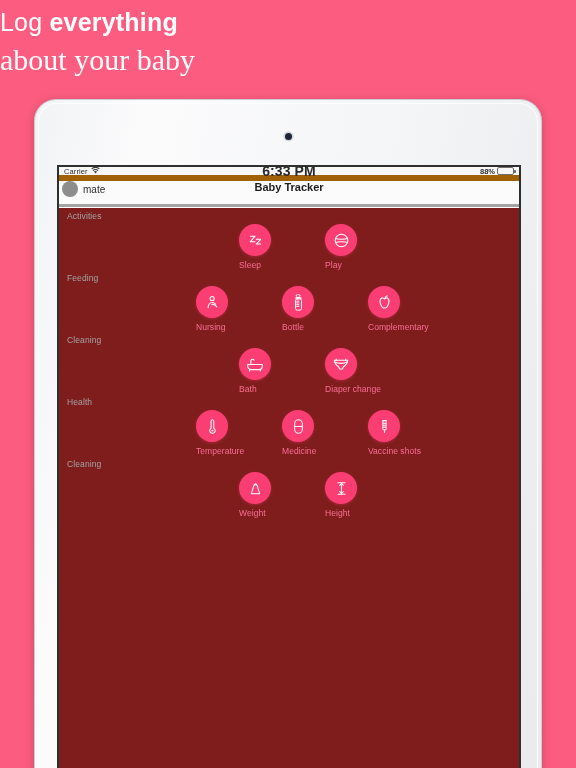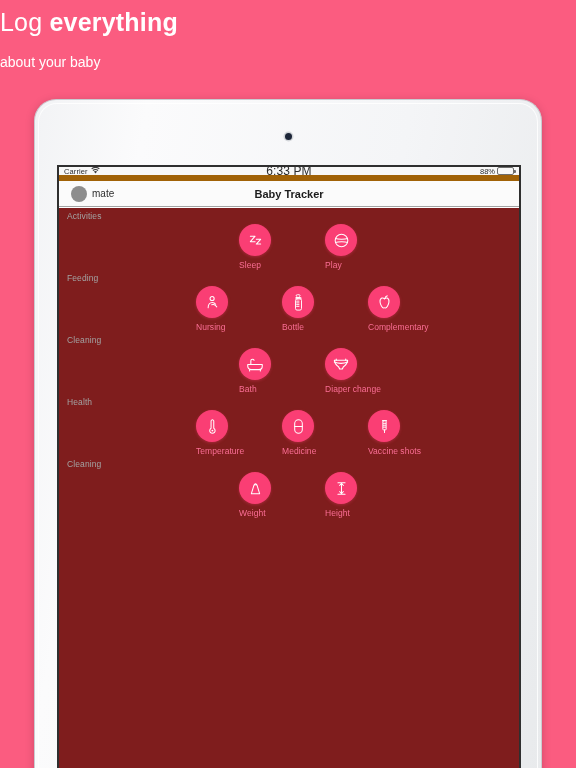--- a/index.html
+++ b/index.html
@@ -11,21 +11,21 @@
   body { background: #fb5c80; position: relative; }
 
   
   .headline {
     position: absolute; left: 0; top: 8px; width: 528px;
     text-align: left; color: #ffffff;
     line-height: 1.18;
   }
   .headline .l1 { font-size: 25px; font-weight: 300; letter-spacing: .2px; }
   .headline .l1 b { font-weight: 700; }
-  .headline .l2 { font-size: 14px; font-weight: 300; margin-top: 16px; }
+  .headline .l2 { font-size: 30px; font-weight: 300; margin-top: 4px; font-family: Liberation Serif, serif; }
 
   
   .device {
     position: absolute; left: 34px; top: 99px;
     width: 508px; height: 700px;
     background: linear-gradient(100deg,#f2f3f5 0%, #fbfbfc 18%, #f4f5f7 60%, #e8eaec 100%);
     border-radius: 22px 22px 0 0;
     border: 1px solid #c9ccd1;
     border-bottom: none;
     box-shadow: 0 2px 10px rgba(0,0,0,.18);
@@ -61,42 +61,42 @@
     padding: 0 5px;
     font-size: 8px; color: #2b2b2b;
     border-bottom: 6px solid #a16207;
     position: relative;
   }
   .sb-left { display: flex; align-items: center; gap: 3px; }
   .sb-carrier { font-size: 7.5px; letter-spacing: .1px; }
   .wifi-icon { display: inline-block; }
   .sb-center {
     position: absolute; left: 0; right: 0; text-align: center;
-    font-size: 12px; font-weight: 400; letter-spacing: .1px;
+    font-size: 14px; font-weight: 700; letter-spacing: .1px;
   }
   .sb-right {
     margin-left: auto; display: flex; align-items: center; gap: 2px;
     position: relative; z-index: 2;
   }
-  .sb-pct { font-size: 7.5px; font-weight: 400; }
+  .sb-pct { font-size: 7.5px; font-weight: 700; }
   .battery {
     width: 17px; height: 8px; border: 1px solid #6d6d6d; border-radius: 2px;
     position: relative; padding: 1px;
   }
   .battery::after {
     content: ''; position: absolute; right: -3px; top: 2px;
     width: 2px; height: 3px; background: #6d6d6d; border-radius: 0 1px 1px 0;
   }
   .battery-fill { height: 100%; background: #4cd964; border-radius: 1px; }
 
   
   .navbar {
     height: 26px; background: #fbfbfb;
-    display: flex; align-items: center; padding: 0 12px;
-    border-bottom: 1px solid #a3a3a3;
+    display: flex; align-items: flex-start; padding: 0 3px;
+    border-bottom: 3px solid #a3a3a3;
     position: relative;
   }
   .nav-left { display: flex; align-items: center; gap: 5px; z-index: 2; }
   .avatar {
     width: 16px; height: 16px; border-radius: 50%; background: #8d8d8d;
   }
   .nav-user { font-size: 10px; color: #2d2d2d; }
   .nav-title {
     position: absolute; left: 0; right: 0; text-align: center;
     font-size: 11px; font-weight: 700; color: #1c1c1c;

